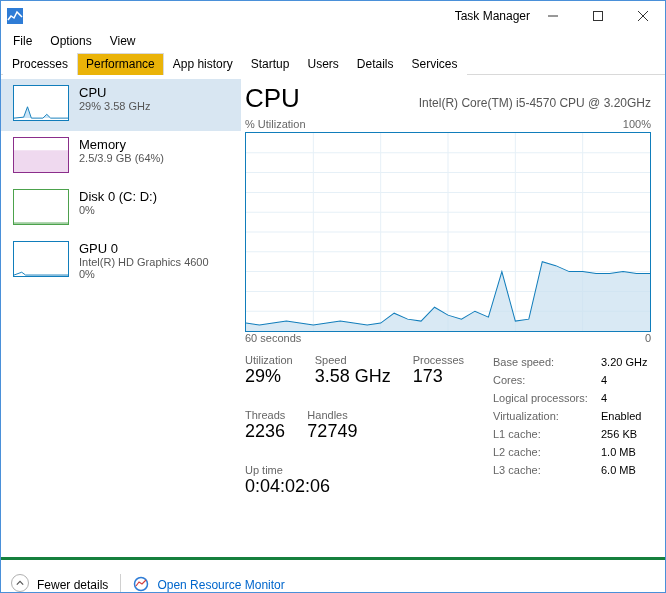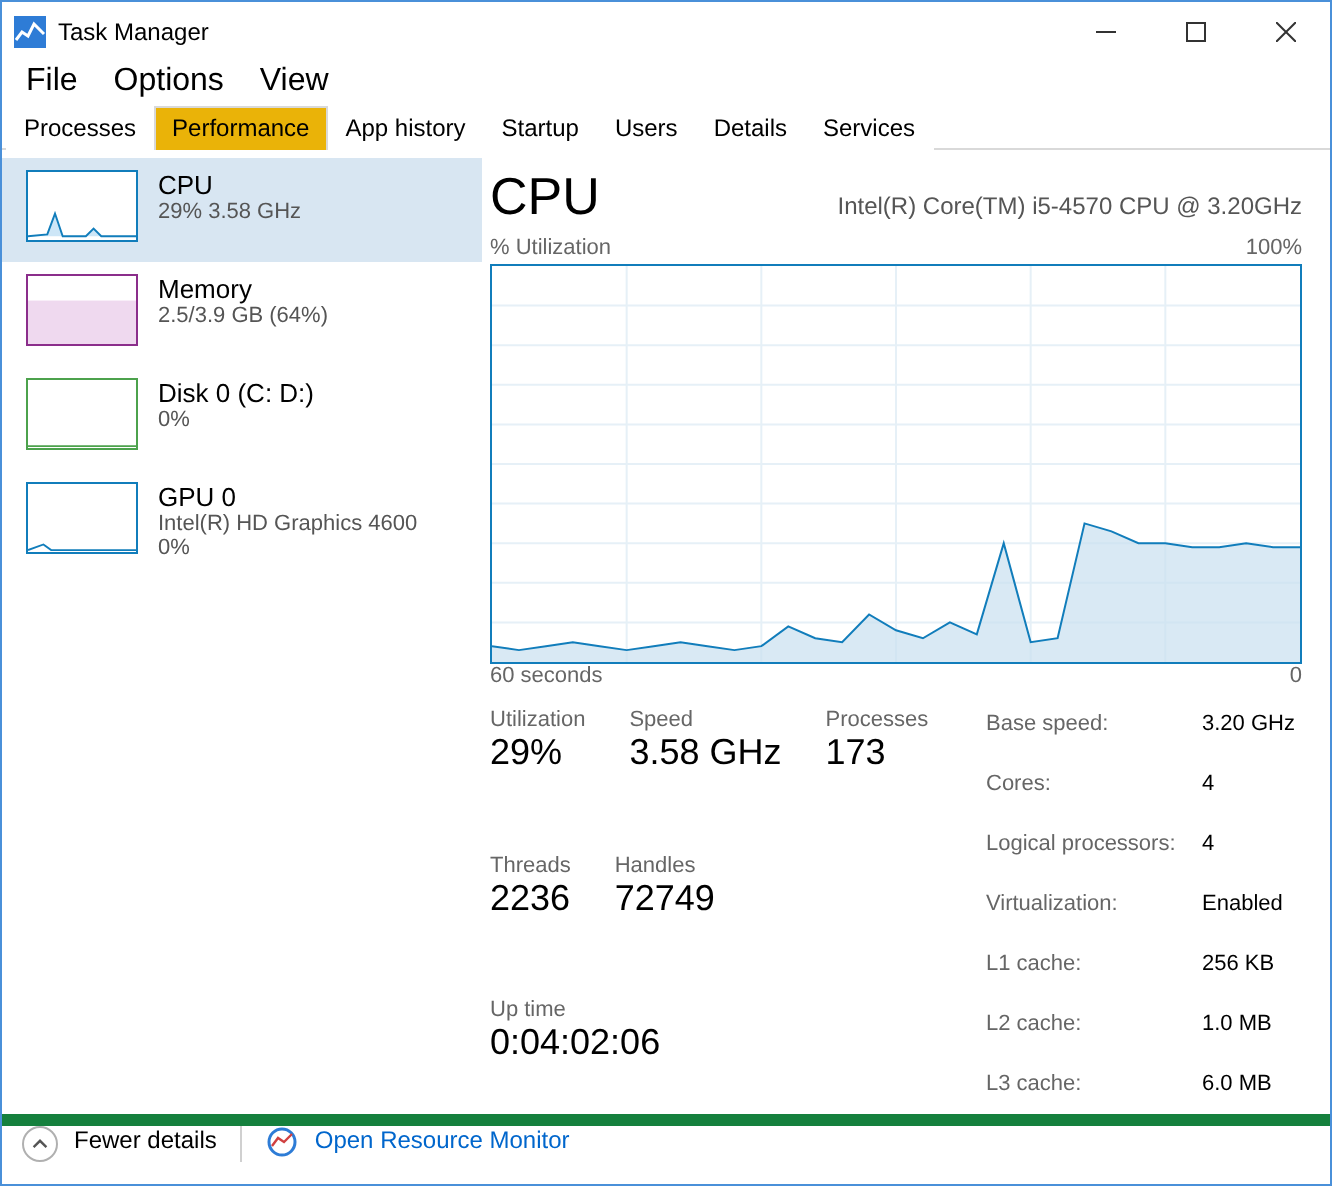--- a/index.html
+++ b/index.html
@@ -17,20 +17,21 @@
     flex-direction: column;
   }
   
   .titlebar {
     height: 30px;
     background: #fff;
     display: flex;
     align-items: center;
     padding-left: 6px;
     user-select: none;
+    text-align: right;
   }
   .titlebar .app-icon {
     width: 16px;
     height: 16px;
     margin-right: 6px;
     display: inline-flex;
   }
   .titlebar .title {
     flex: 1;
     font-size: 12px;
@@ -47,21 +48,21 @@
   
   .menubar {
     height: 20px;
     padding: 0 4px;
     display: flex;
     align-items: center;
     gap: 2px;
   }
   .menubar span {
     padding: 2px 8px;
-    font-size: 16px;
+    font-size: 12px;
   }
   
   .tabstrip {
     height: 24px;
     display: flex;
     align-items: flex-end;
     padding-left: 2px;
     border-bottom: 1px solid #d9d9d9;
     position: relative;
   }
@@ -159,34 +160,34 @@
     font-size: 11px;
     color: #666;
     margin-top: 0;
     margin-bottom: 8px;
   }
   .stats {
     display: flex;
     gap: 18px;
     padding-top: 2px;
   }
-  .statcol { display: flex; flex-direction: column; gap: 14px; }
+  .statcol { display: flex; flex-direction: column; gap: 2px; }
   .stat-label { font-size: 11px; color: #666; }
   .stat-value { font-size: 18px; }
   .kv-row { display:flex; gap: 6px; font-size: 11px; line-height: 16px;}
   .kv-row .k { width: 102px; color:#666;}
   .kv-row .v { }
   .left-block { display:flex; gap: 22px; flex-wrap: wrap; width: 230px; }
   .left-block .group { }
   
   .footer {
     height: 35px;
-    border-top: 6px solid #15803d;
-    display: flex;
-    align-items: flex-start;
+    border-top: 3px solid #15803d;
+    display: flex;
+    align-items: flex-end;
     padding: 0 10px;
     gap: 8px;
     font-size: 12px;
   }
   .footer .chev {
     width: 18px; height:18px;
     border: 1px solid #b0b0b0;
     border-radius: 50%;
     display:inline-flex;
     align-items:center;

